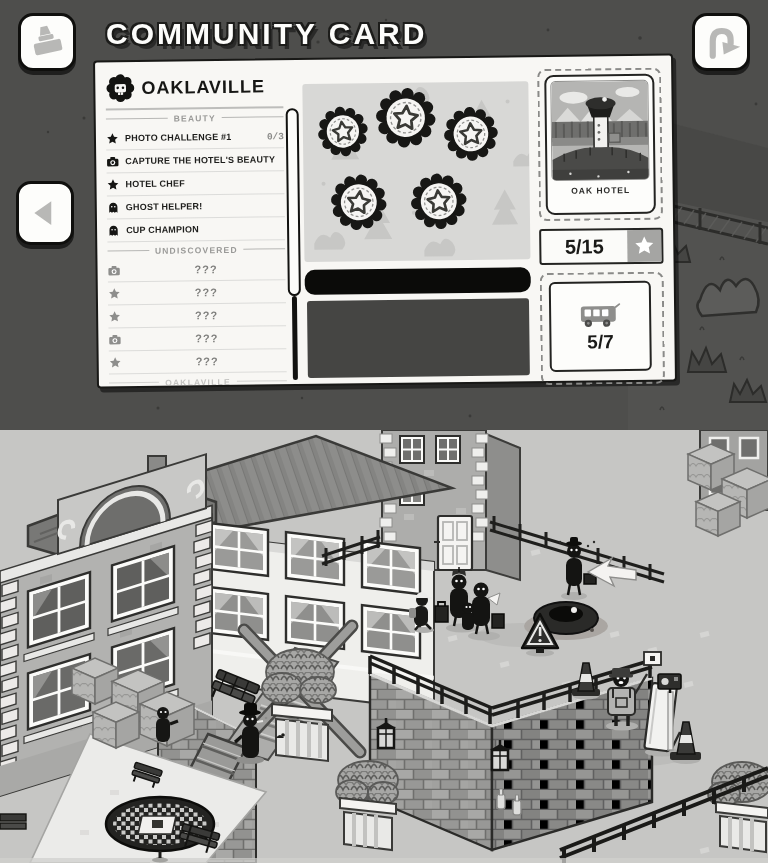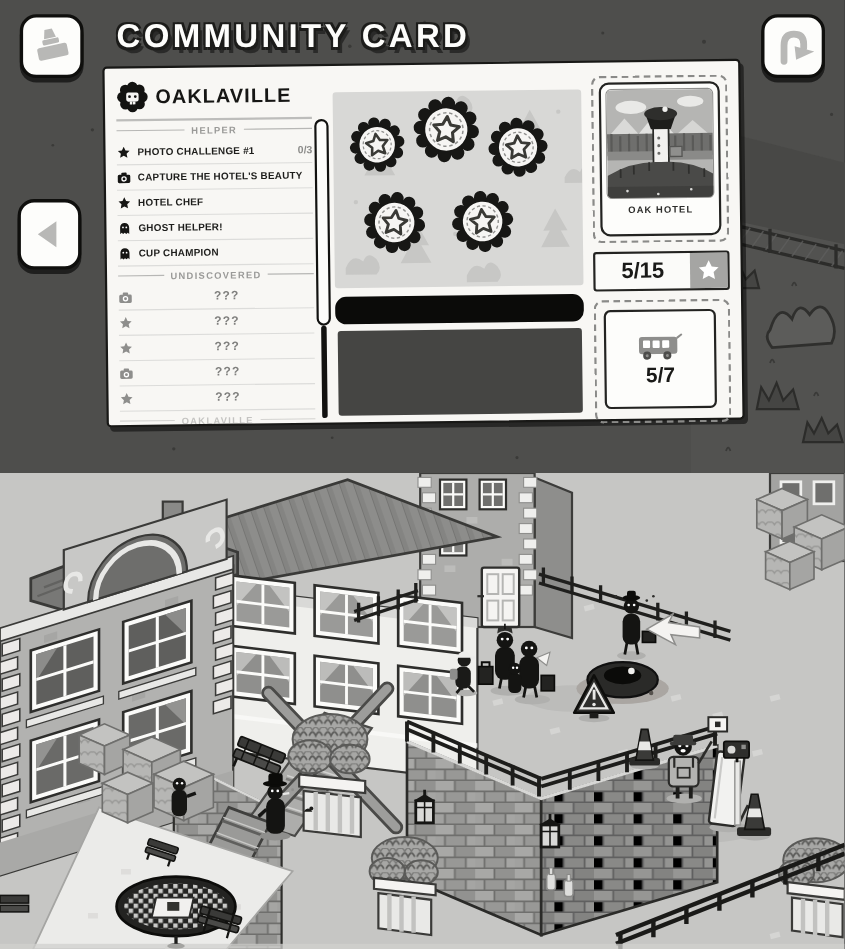--- a/index.html
+++ b/index.html
@@ -20,21 +20,21 @@
     border:2px solid #181816;border-radius:4px;box-shadow:3px 4px 0 rgba(0,0,0,.5);
     transform:rotate(-.7deg);z-index:4;}
   .listcol{position:absolute;left:10px;top:6px;width:178px;height:318px;overflow:hidden;}
   .townhdr{display:flex;align-items:center;gap:6px;height:42px;border-bottom:2px solid #bdbdbb;}
   .townname{font-size:18px;font-weight:800;letter-spacing:1px;color:#161614;}
   .divider{display:flex;align-items:center;gap:6px;height:17px;color:#9a9a98;font-size:8.5px;font-weight:700;letter-spacing:1.2px;}
   .divider::before,.divider::after{content:"";flex:1;height:0;border-top:1.6px solid #b7b7b5;}
   .row{display:flex;align-items:center;gap:6px;height:23px;border-bottom:1px solid #dcdcda;}
   .row .mini{width:13px;height:13px;flex:0 0 13px;}
   .row .lbl{flex:1;font-size:9px;font-weight:700;letter-spacing:.2px;color:#1d1d1b;white-space:nowrap;}
-  .row .prog{font-size:9.5px;font-weight:700;color:#8b8b89;}
+  .row .prog{font-size:9.5px;font-weight:700;color:#8b8b89;font-family:Liberation Mono, monospace;}
   .row.und{color:#8e8e8c;}
   .row.und .lbl{text-align:center;color:#7f7f7d;font-size:11px;letter-spacing:1px;}
   .div-completed{opacity:.55;}
   .scrollbar{position:absolute;left:190px;top:48px;width:13px;height:274px;}
   .sb-thumb{position:absolute;left:0;top:0;width:13px;height:188px;background:#fcfcfa;border:2.5px solid #121210;border-radius:7px;cursor:grab;}
   .sb-track{position:absolute;left:4px;top:188px;width:5px;height:84px;background:#121210;border-radius:3px;}
   .stamp-panel{position:absolute;left:207px;top:24px;width:226px;height:178px;background:#d8d8d6;border-radius:3px;overflow:hidden;}
   .stamp{position:absolute;}
   .blackbar{position:absolute;left:207px;top:210px;width:226px;height:25px;background:#0b0b09;border-radius:10px;}
   .darkpanel{position:absolute;left:209px;top:241px;width:222px;height:77px;background:#454543;border-radius:3px;}
@@ -203,21 +203,21 @@
 
     <div class="listcol">
       <div class="townhdr">
         <svg width="30" height="30" viewBox="0 0 40 40">
             <use href="#i-mascot"></use>
           </svg>
         <span class="townname">OAKLAVILLE</span>
       </div>
 
       <div class="divider">
-          <span>HELPER</span>
+          <span>BEAUTY</span>
         </div>
 
       <div class="row">
         <svg class="mini" style="color:#161614">
             <use href="#i-star"></use>
           </svg>
         <span class="lbl">PHOTO CHALLENGE #1</span>
         <span class="prog">0/3</span>
       </div>
       <div class="row">

